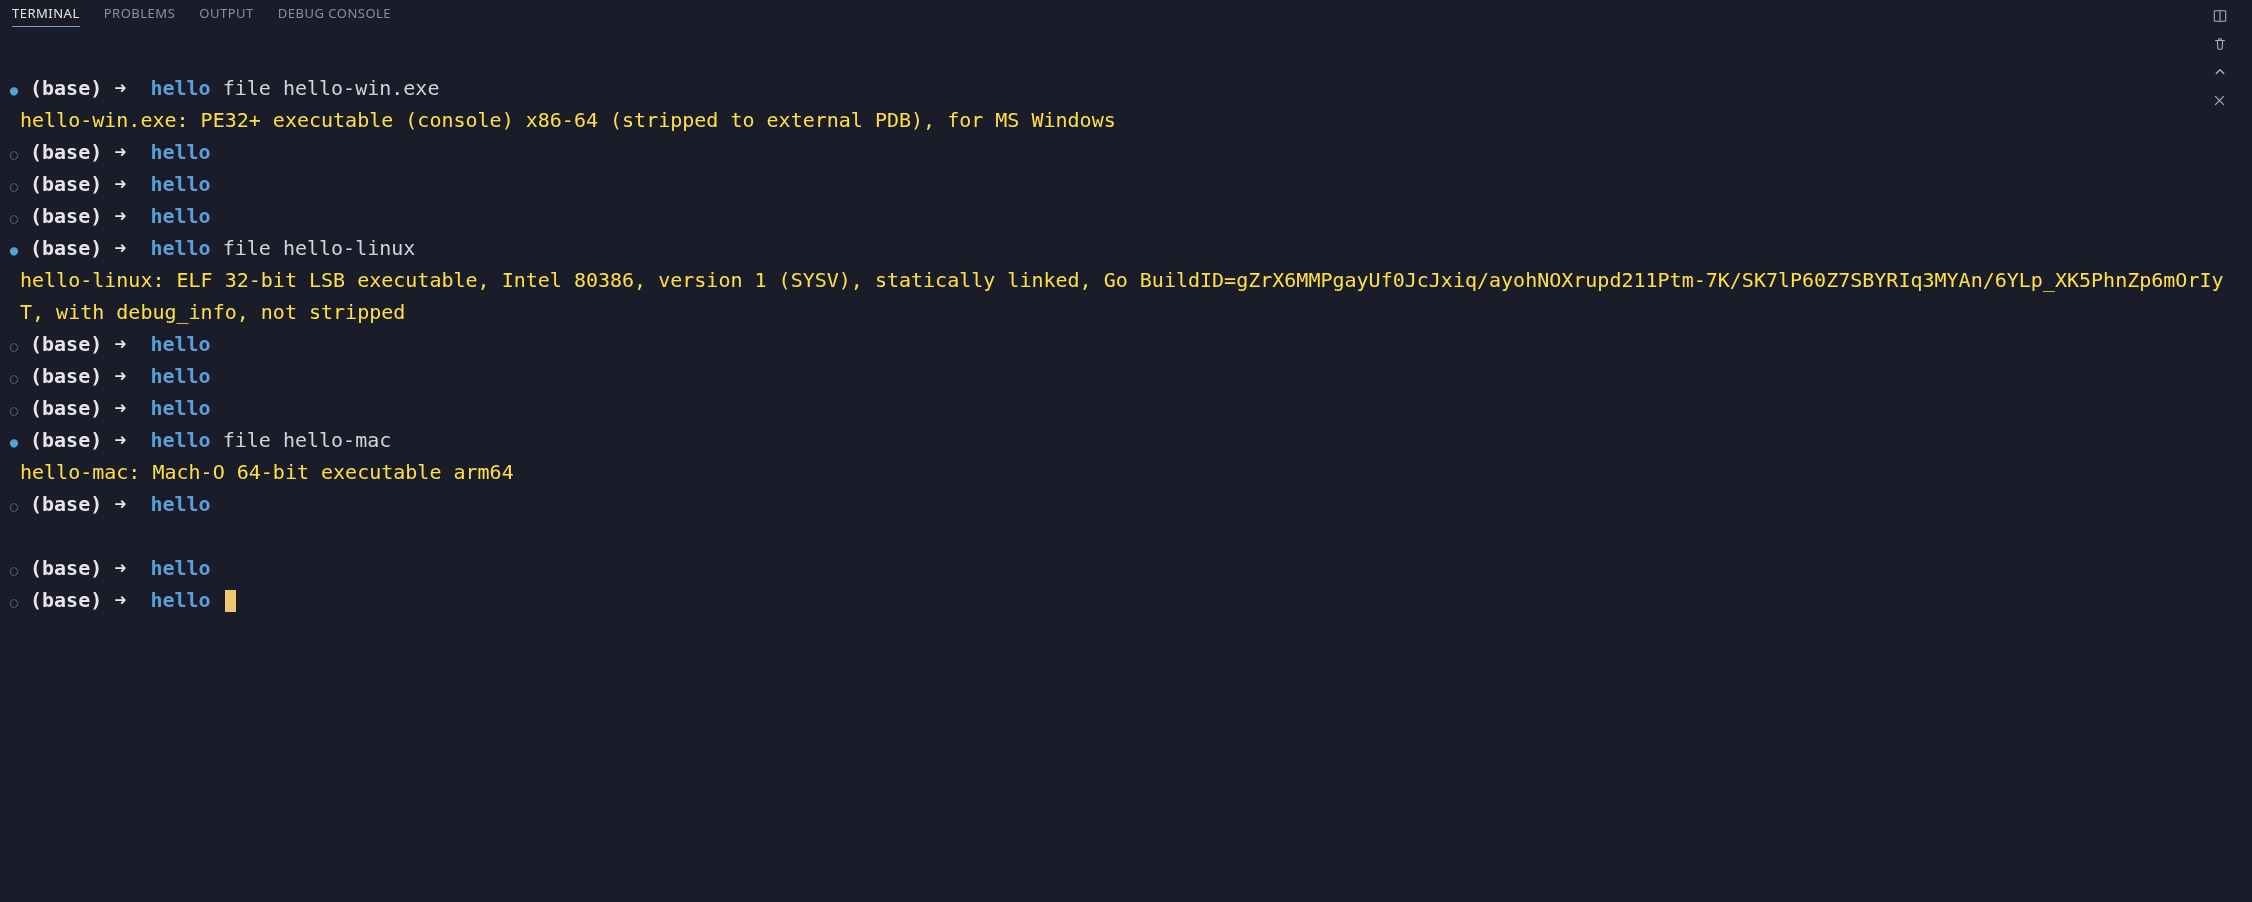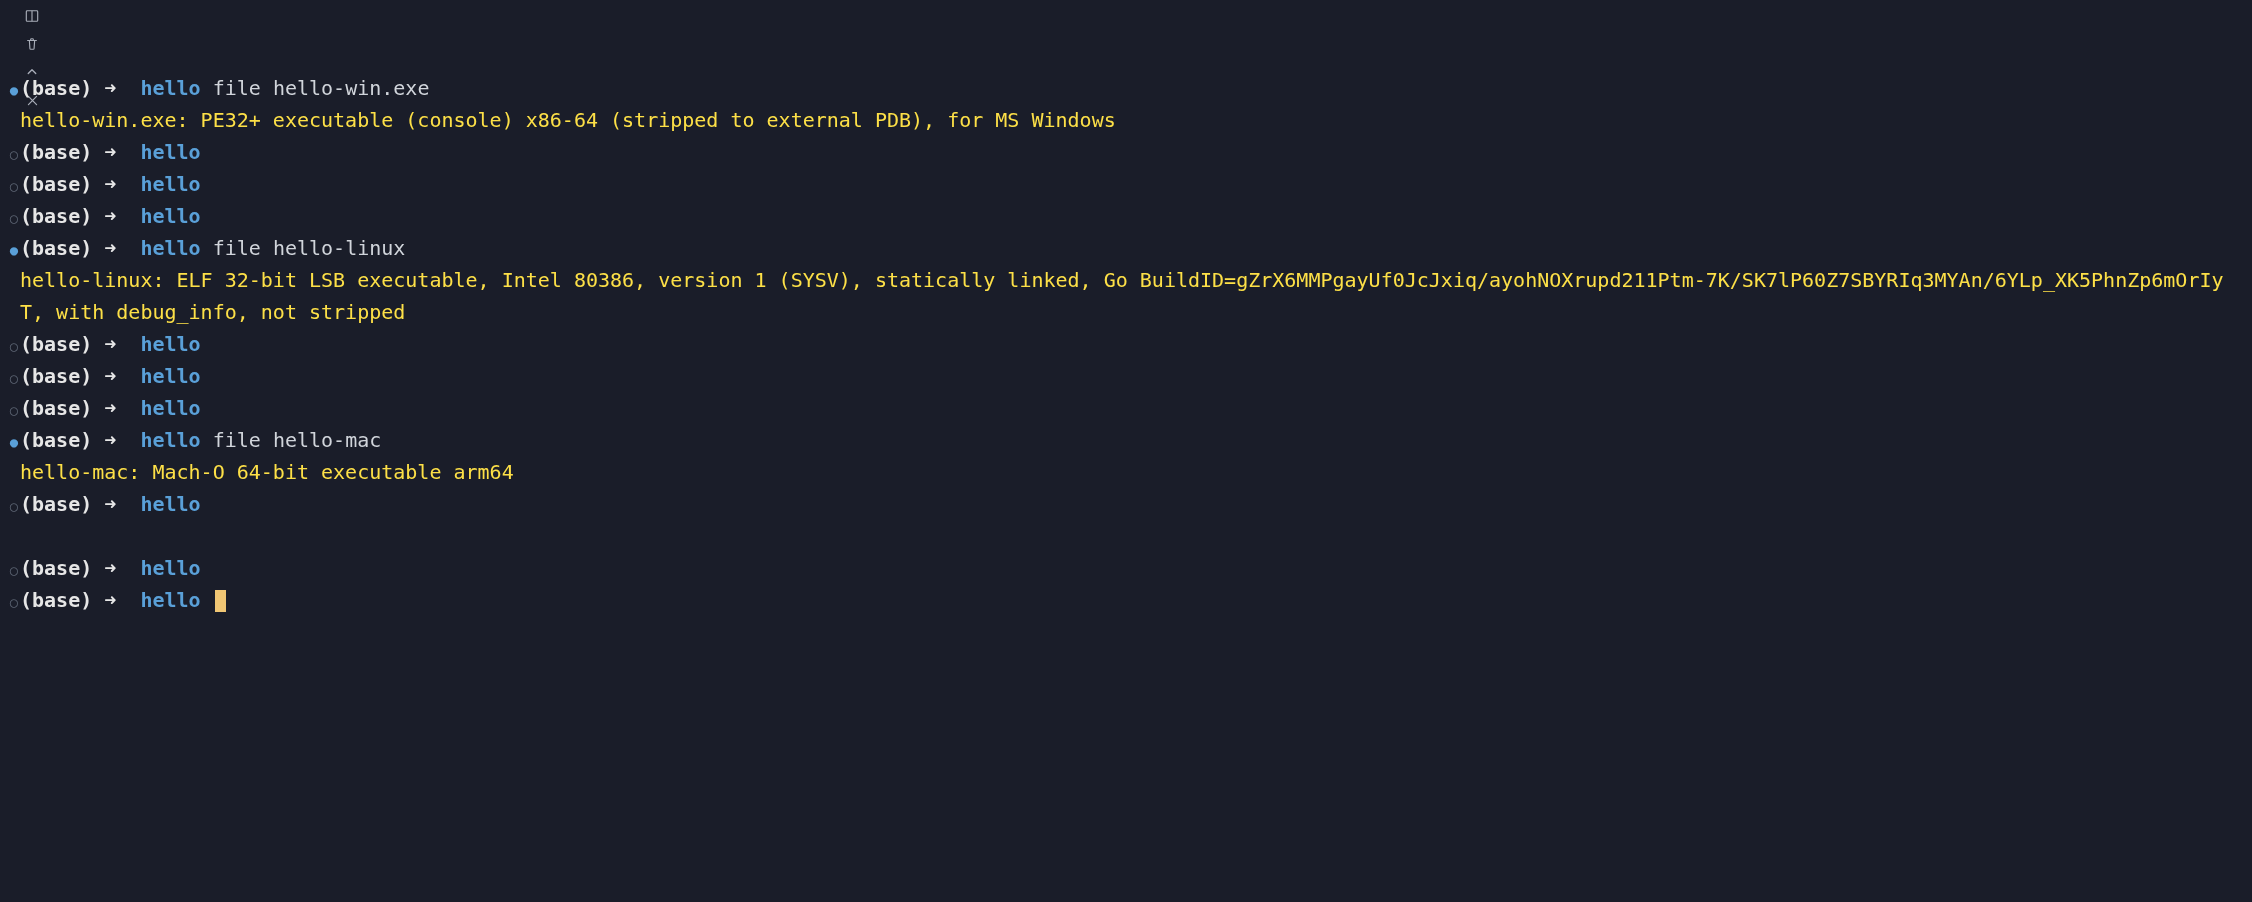--- a/index.html
+++ b/index.html
@@ -76,20 +76,21 @@
     text-align: center;
     font-size: 14px;
     line-height: 1.6;
   }
   .bullet.filled { color: #5aa0d8; }
   .bullet.hollow { color: #5a6270; }
   .line-body {
     flex: 1;
     white-space: pre-wrap;
     word-break: break-all;
+    margin-left: 10px;
   }
   .env { color: #e6e6e6; font-weight: bold; }
   .arrow { color: #e6e6e6; font-weight: bold; }
   .dir { color: #5aa0d8; font-weight: bold; }
   .cmd { color: #d1d5db; }
   .cursor {
     display: inline-block;
     width: 11px;
     height: 22px;
     background: #f0c674;
@@ -104,20 +105,26 @@
   }
   .blank-line {
     height: 1.6em;
   }
   svg { display: block; }
 </style>
 </head>
 <body>
 
 <div class="panel-header">
+  <div class="tabs">
+    <div class="tab active">TERMINAL</div>
+    <div class="tab">PROBLEMS</div>
+    <div class="tab">OUTPUT</div>
+    <div class="tab">DEBUG CONSOLE</div>
+  </div>
   <div class="toolbar">
     <div class="toolbar-item">
       <span class="toolbar-icon">
         <svg width="14" height="14" viewBox="0 0 16 16" fill="none" stroke="#a8adb8" stroke-width="1.3">
           <rect x="1.5" y="2" width="13" height="12" rx="1.5"></rect>
           <path d="M4 6l2.2 2L4 10" stroke-linecap="round" stroke-linejoin="round"></path>
         </svg>
       </span>
       <span>zsh</span>
     </div>

